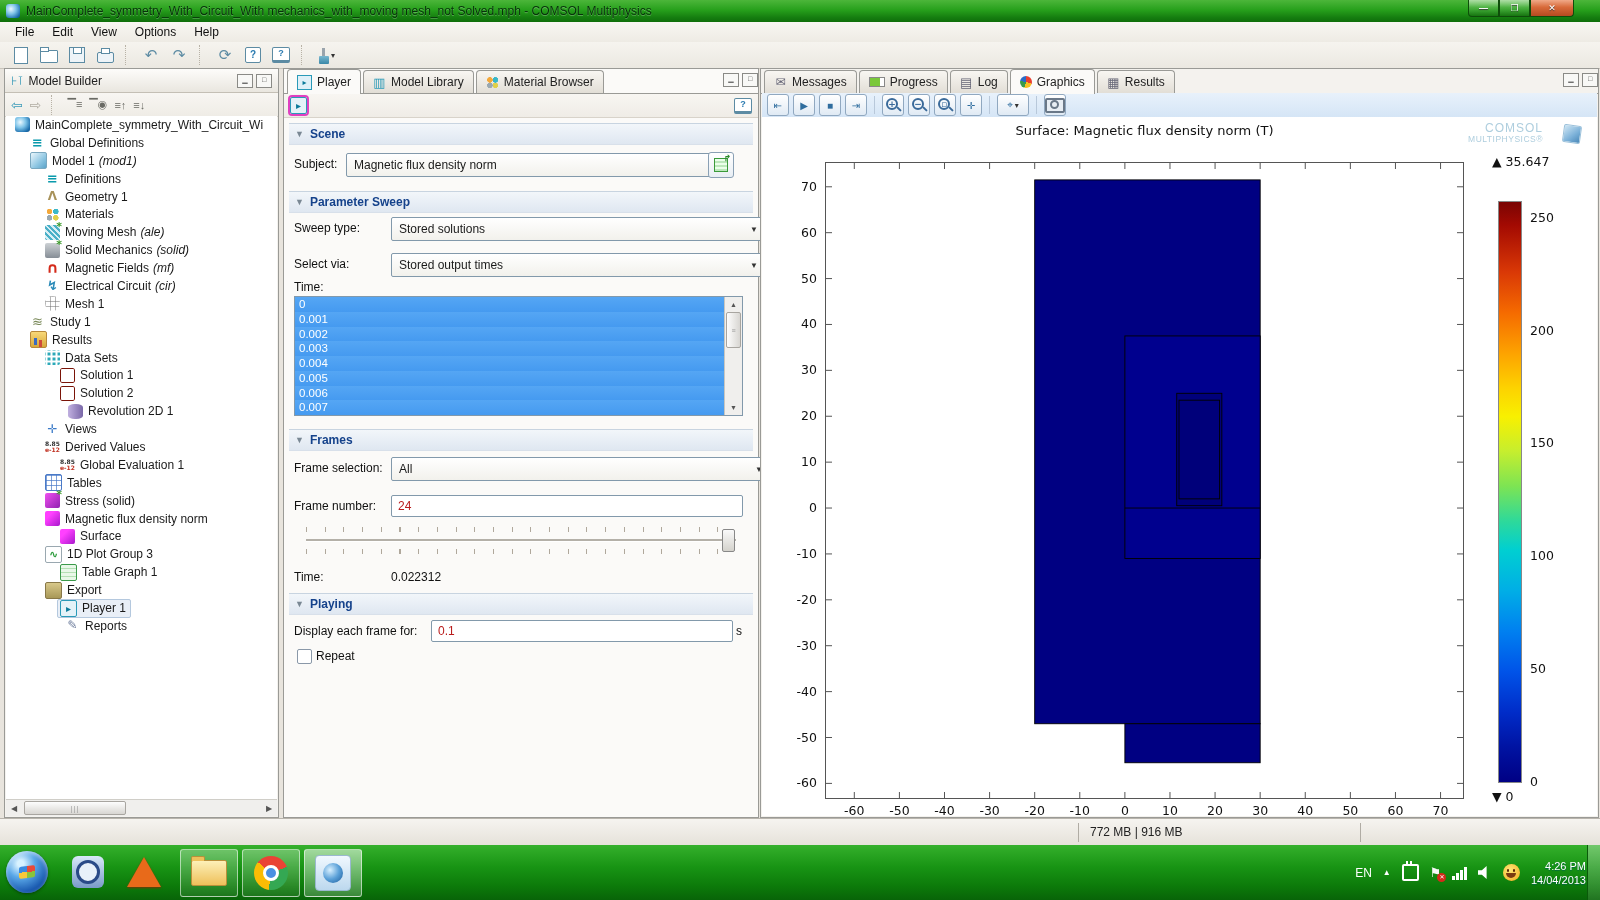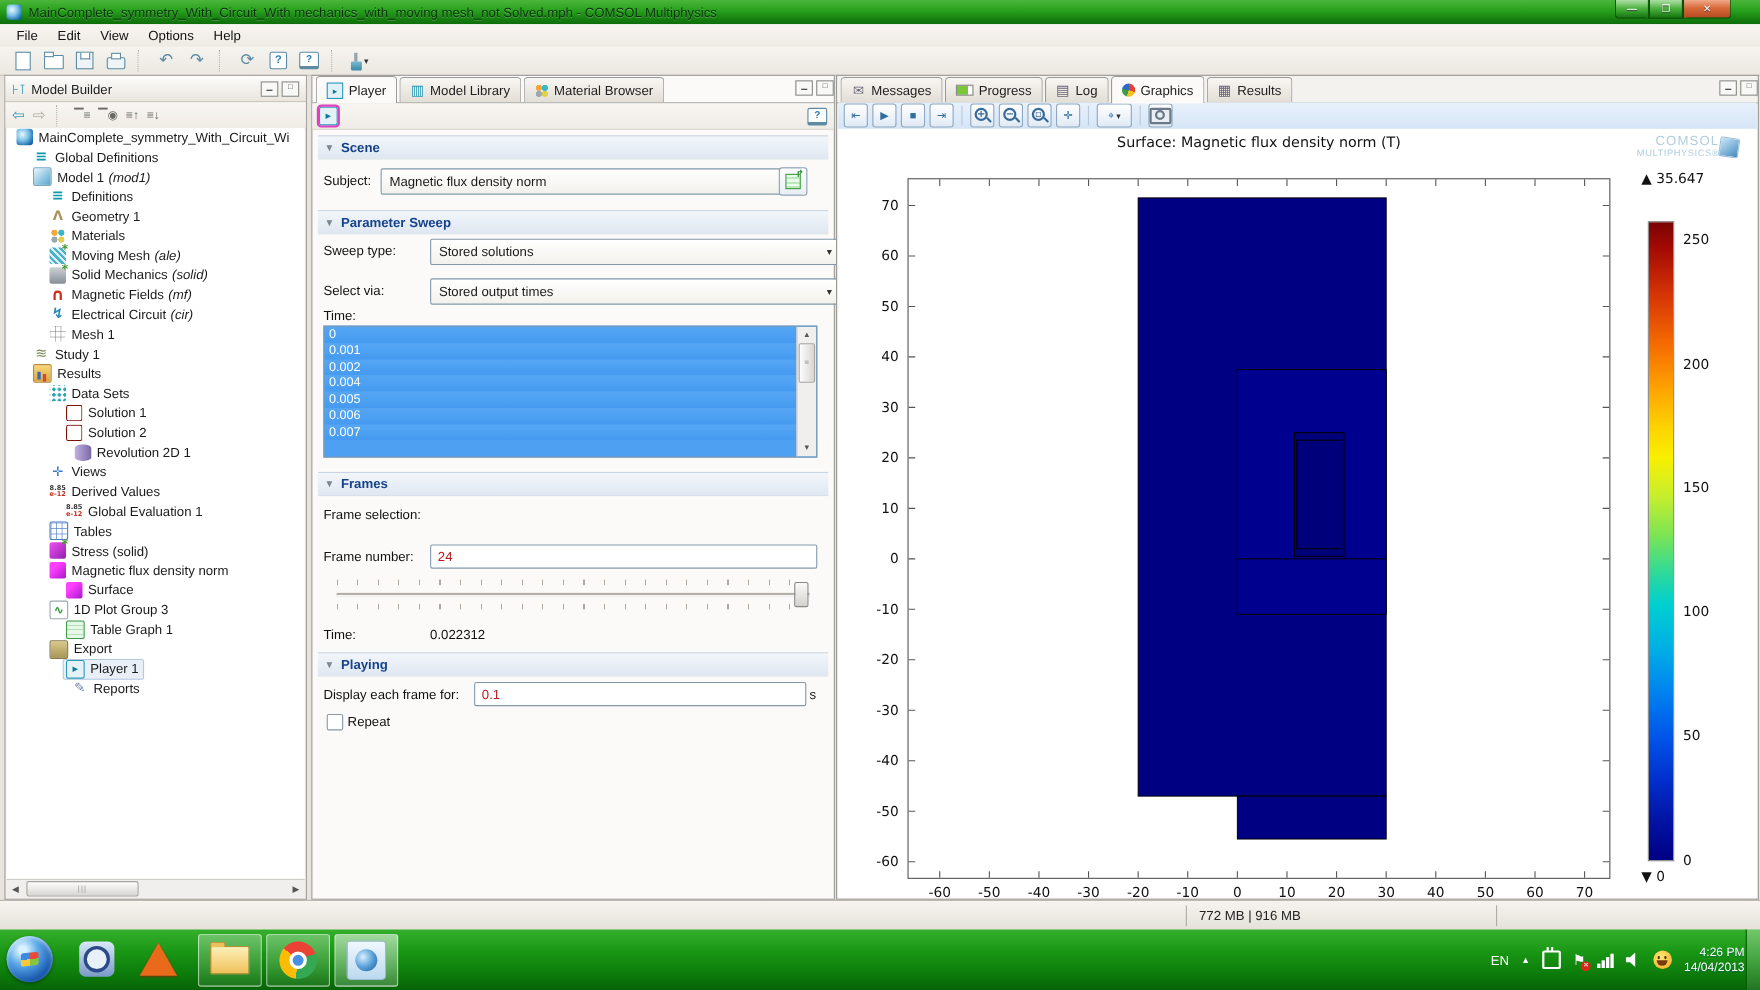--- a/index.html
+++ b/index.html
@@ -151,21 +151,21 @@
   .cam{width:16px;height:11px;border:2px solid #6a7888;border-radius:2px;position:relative;background:#e8eef4;}
   .cam::before{content:"";position:absolute;left:3px;top:0.5px;width:5px;height:5px;border:2px solid #6a7888;border-radius:50%;}
   
   #gfx-area{position:absolute;left:1px;right:1px;top:48px;bottom:1px;background:#fff;overflow:hidden;}
   #plot-title{position:absolute;left:63px;width:639px;top:6px;text-align:center;font-family:"DejaVu Sans",sans-serif;font-size:13px;color:#111;}
   #plot-svg{position:absolute;left:63px;top:45px;overflow:visible;font-family:"DejaVu Sans",sans-serif;}
   #colorbar{position:absolute;left:736px;top:84px;width:22px;height:580px;border:1px solid #888;
     background:linear-gradient(#7a0403 0%,#a30a02 4%,#d93806 12%,#f56a00 19%,#fda200 26%,#fdd200 32%,#f8f000 37%,#c6ee2e 43%,#7de453 49%,#2ed99a 55%,#00cfd1 60%,#00aee6 67%,#0080f0 74%,#0053e8 81%,#002cc8 88%,#0013a2 94%,#000084 100%);}
   .cb-tick{position:absolute;left:768px;font-family:"DejaVu Sans",sans-serif;font-size:12.5px;color:#111;}
   .cb-marker{position:absolute;left:730px;font-family:"DejaVu Sans",sans-serif;font-size:12.5px;color:#111;}
-  #comsol-logo{position:absolute;right:16px;top:6px;text-align:right;color:#aecede;line-height:11px;display:flex;align-items:center;gap:0;}
+  #comsol-logo{position:absolute;right:16px;top:6px;text-align:right;color:#aecede;line-height:11px;display:flex;align-items:center;gap:20px;}
   #comsol-logo .cube{width:16px;height:16px;background:linear-gradient(135deg,#cfe6f4,#7ab0d8 60%,#4a88b8);border:1px solid #9ac0da;transform:rotate(8deg);border-radius:2px;}
   
   #statusbar{left:0;top:818px;width:1600px;height:27px;background:linear-gradient(#f6f4f0,#e5e1d9);border-top:1px solid #b8b4ac;}
   .ssep{position:absolute;top:4px;bottom:4px;width:1px;background:#b0aca4;}
   #memtext{position:absolute;left:1090px;top:0;line-height:27px;color:#222;}
   
   #taskbar{left:0;top:845px;width:1600px;height:55px;background:linear-gradient(#35b02c,#189414 40%,#0c7a0a 75%,#086408);}
   #startorb{left:6px;top:6px;width:42px;height:42px;border-radius:50%;
     background:radial-gradient(circle at 35% 30%,#d8f2ff 8%,#5aa8e8 35%,#1a5ab0 70%,#0a3a80);box-shadow:inset 0 2px 4px rgba(255,255,255,.6),0 1px 3px rgba(0,0,0,.4);}
   #startorb::after{content:"";position:absolute;left:13px;top:15px;width:16px;height:12px;border-radius:2px;transform:skewY(-6deg);
@@ -517,37 +517,42 @@
     <div class="flabel" style="left:10px;top:184px;">Select via:</div>
     <div class="combo" style="left:107px;top:184px;width:345px;">
       <span class="cval">Stored output times</span>
       <span class="arr">▼</span>
     </div>
     <div class="flabel" style="left:10px;top:207px;">Time:</div>
     <div id="time-list" style="left:10px;top:227px;width:447px;height:118px;">
       <div class="time-item">0</div>
         <div class="time-item">0.001</div>
         <div class="time-item">0.002</div>
+        <div class="time-item">0.003</div>
         <div class="time-item">0.004</div>
         <div class="time-item">0.005</div>
         <div class="time-item">0.006</div>
         <div class="time-item">0.007</div>
         <div class="vscroll">
         <span class="varrow">▲</span>
         <span class="vthumb">≡</span>
         <span class="vspace"></span>
         <span class="varrow">▼</span>
       </div>
     </div>
 
     <div class="sechead" style="top:360px;">
       <span class="tri">▼</span>
       <span class="st">Frames</span>
     </div>
     <div class="flabel" style="left:10px;top:388px;">Frame selection:</div>
+    <div class="combo" style="left:107px;top:388px;width:350px;">
+      <span class="cval">All</span>
+      <span class="arr">▼</span>
+    </div>
     <div class="flabel" style="left:10px;top:426px;">Frame number:</div>
     <input class="txtfield" style="left: 107px; top: 426px; width: 338px;" value="24">
     <div class="ticks" style="left:22px;top:458px;width:430px;"></div>
     <div class="slidertrack" style="left:22px;top:470px;width:430px;"></div>
     <div class="sliderhandle" style="left:438px;top:460px;"></div>
     <div class="ticks" style="left:22px;top:480px;width:430px;"></div>
     <div class="flabel" style="left:10px;top:497px;">Time:</div>
     <div class="flabel" style="left:107px;top:497px;">0.022312</div>
 
     <div class="sechead" style="top:524px;">

